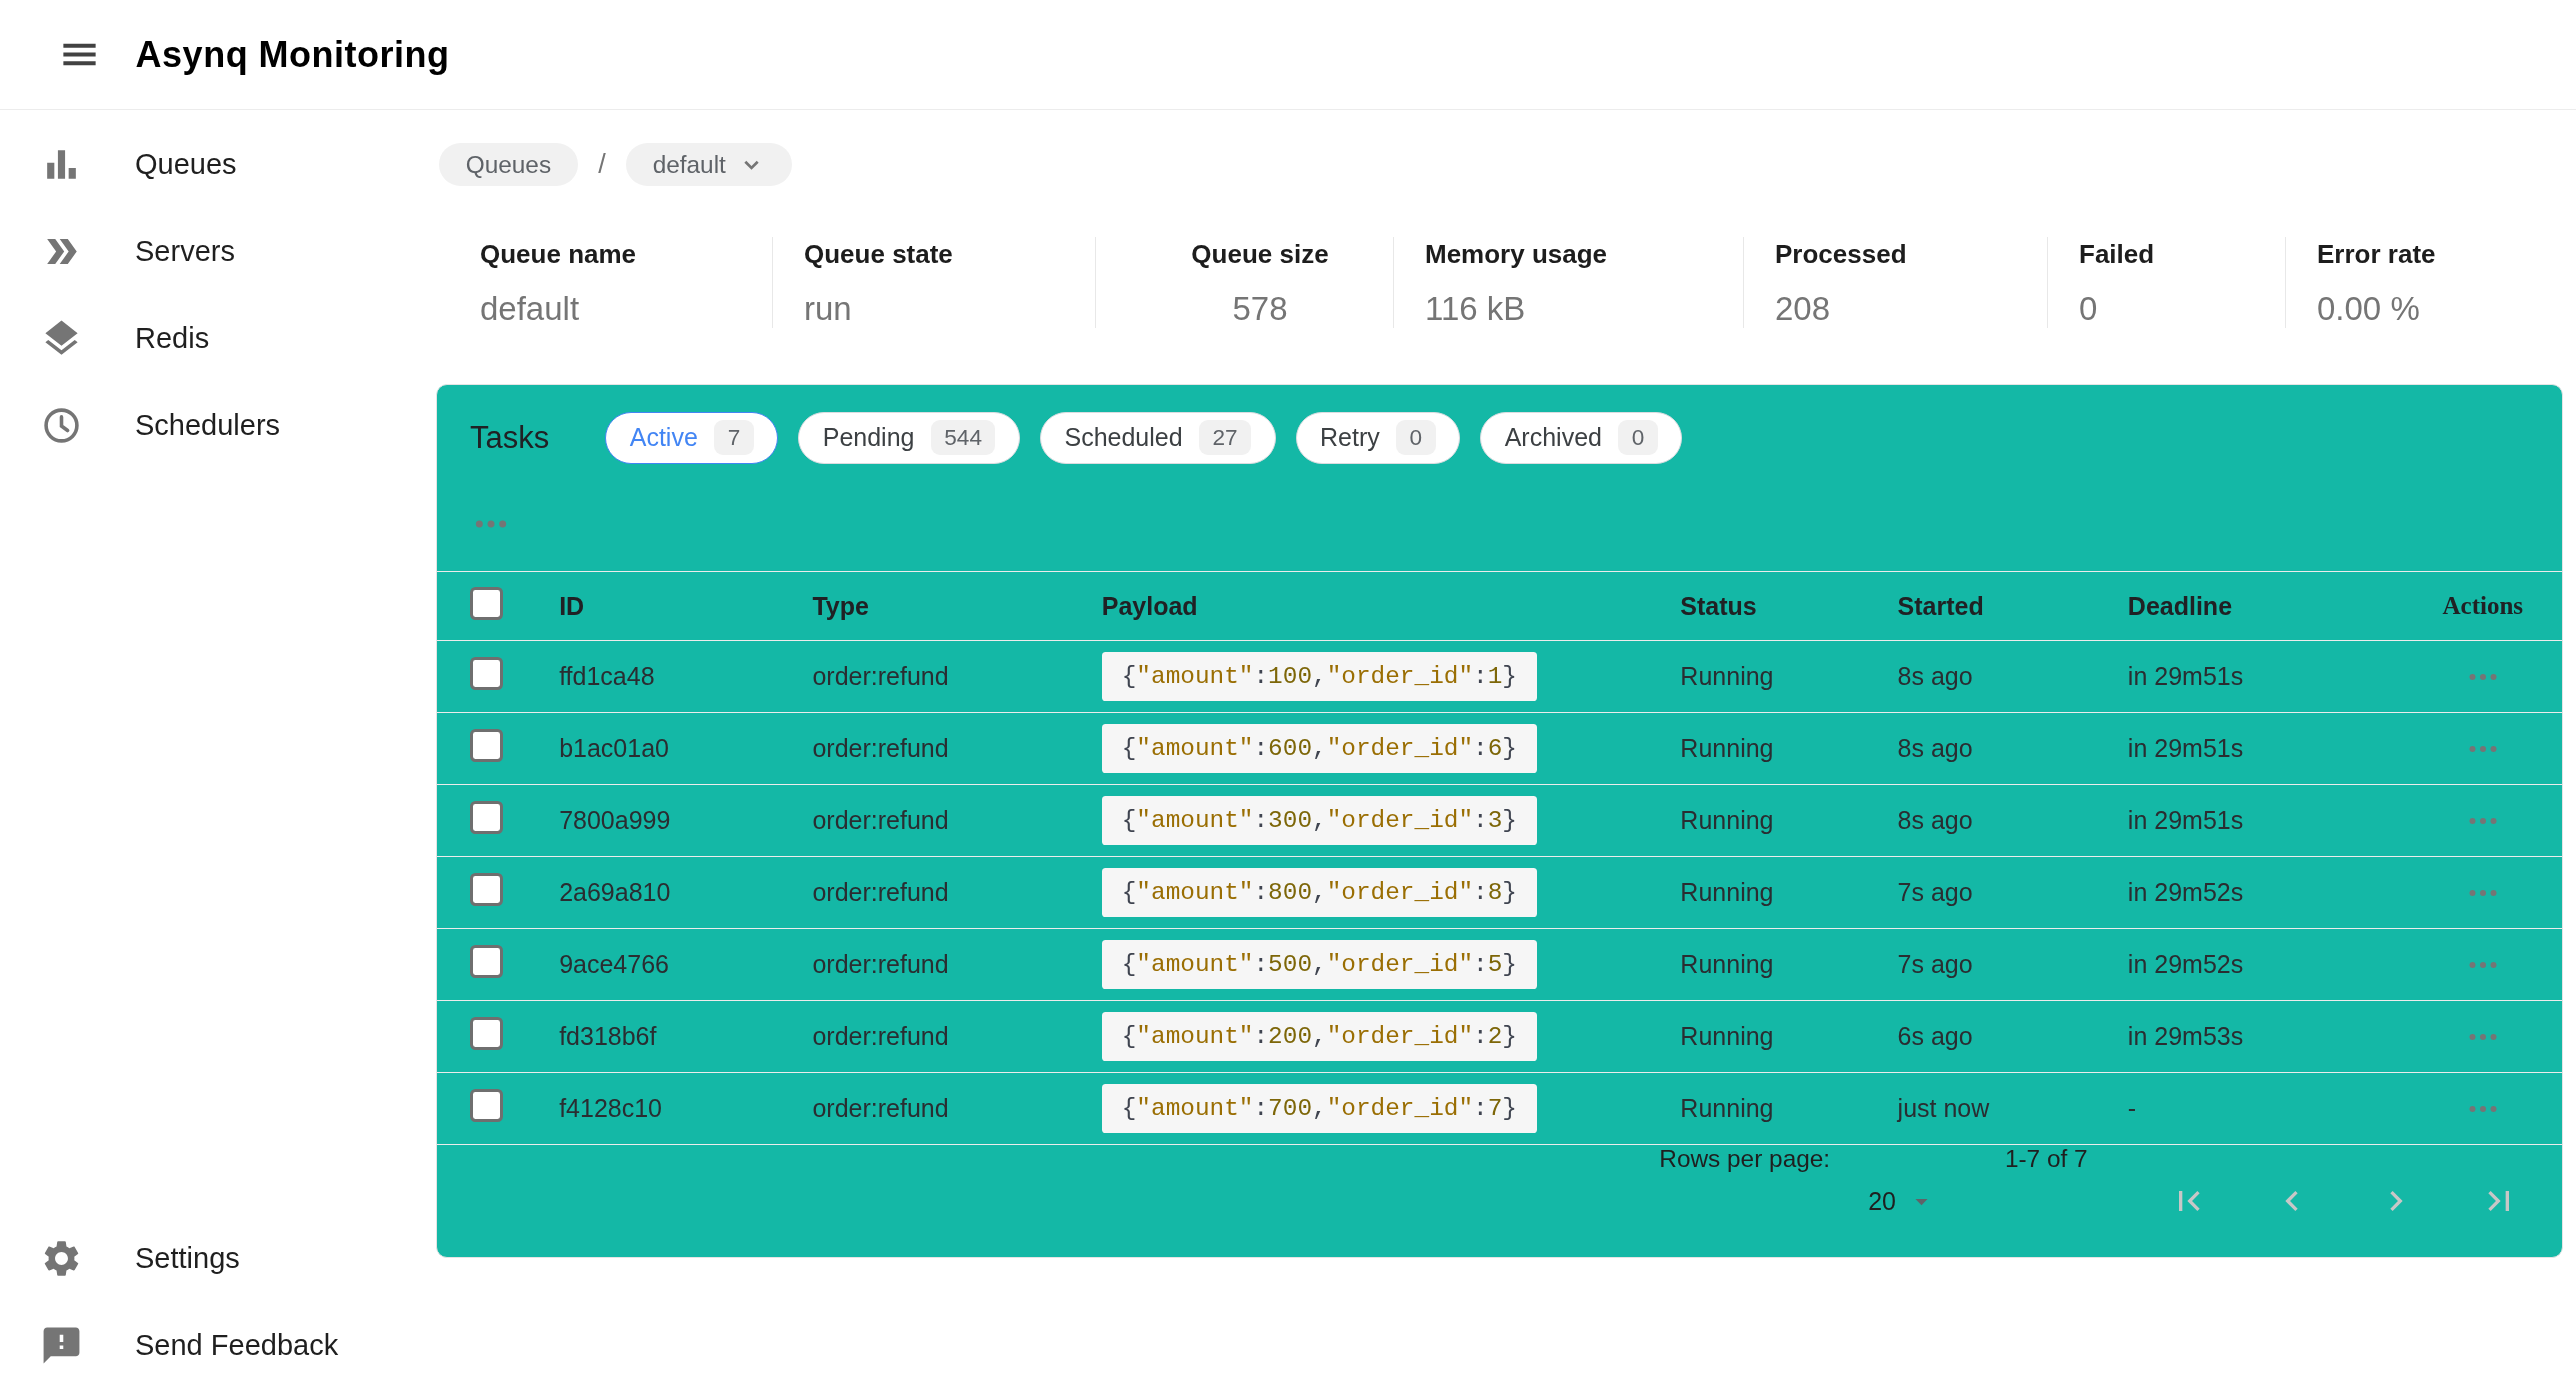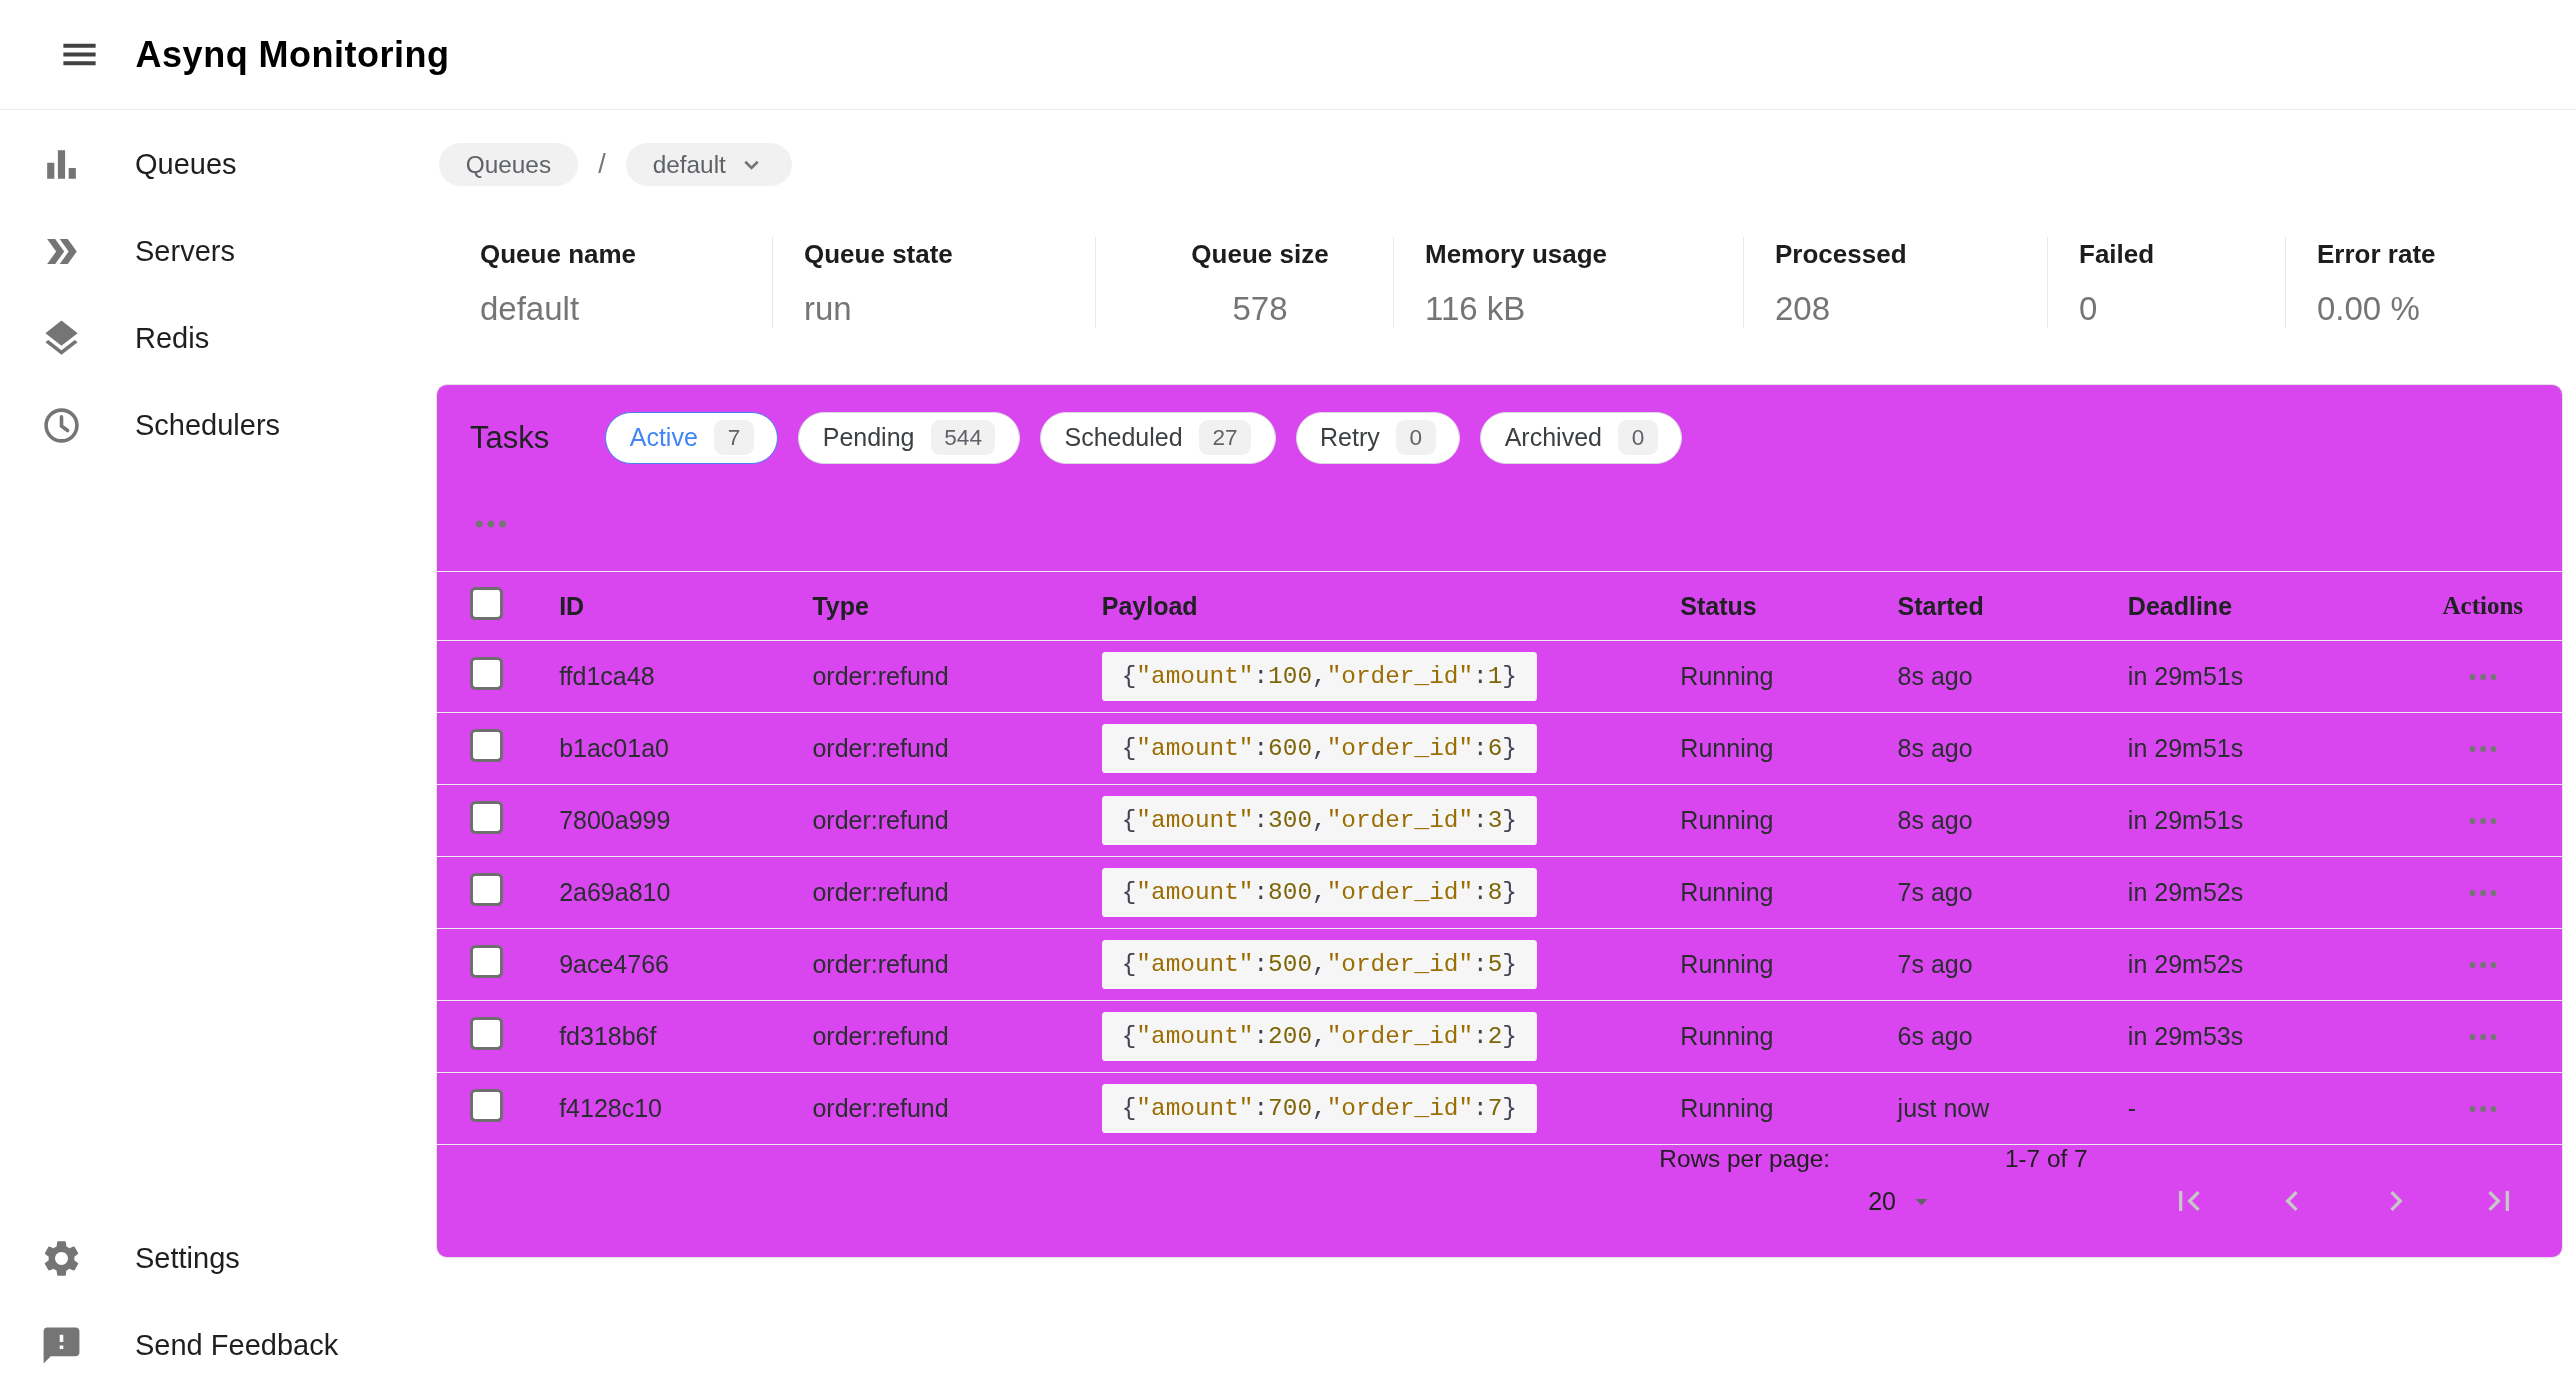--- a/index.html
+++ b/index.html
@@ -31,21 +31,21 @@
   
   .stats { display:flex; margin-left:44px; margin-top:51px; }
   .stat { padding-top:1.8px; }
   .stat + .stat { border-left:1.8px solid #e8e8e8; padding-left:31px; }
   .stat .label { font-size:26px; font-weight:700; color:#1d1d1d; }
   .stat .value { font-size:33px; color:#757575; margin-top:20px; }
   .w1{width:292px;} .w2{width:323px;} .w3{width:298px;text-align:center;} .w4{width:350px;}
   .w5{width:304px;} .w6{width:238px;} .w7{width:271px;}
 
   
-  .card { margin:56px 12.6px 0 0; border:1.8px solid #e4e4e4; border-radius:11px; background:#d946ef; }
+  .card { margin:56px 12.6px 0 0; border:1.8px solid #e4e4e4; border-radius:11px; background:#14b8a6; }
   .tasks-header { display:flex; align-items:center; gap:36px; padding:27px 0 0 33px; }
   .tasks-title { font-size:31px; color:#202124; margin-right:20px; }
   .chips { display:flex; align-items:flex-end; gap:20px; }
   .chip { height:52px; display:flex; align-items:center; gap:16.3px; padding:0 23.5px;
     border:1.8px solid #dadce0; border-radius:27px; background:#fff; font-size:25px; color:#3c4043; cursor:pointer; }
   .chip .count { background:#f1f1f1; color:#5f6368; border-radius:9px; padding:4.5px 13.5px; font-size:22.6px; }
   .chip.active { border-color:#4285f4; color:#4285f4; }
 
   .toolbar { padding:33px 0 0 27px; }
   .icon-btn { background:transparent; border:none; cursor:pointer; display:inline-flex; padding:7.2px; }

